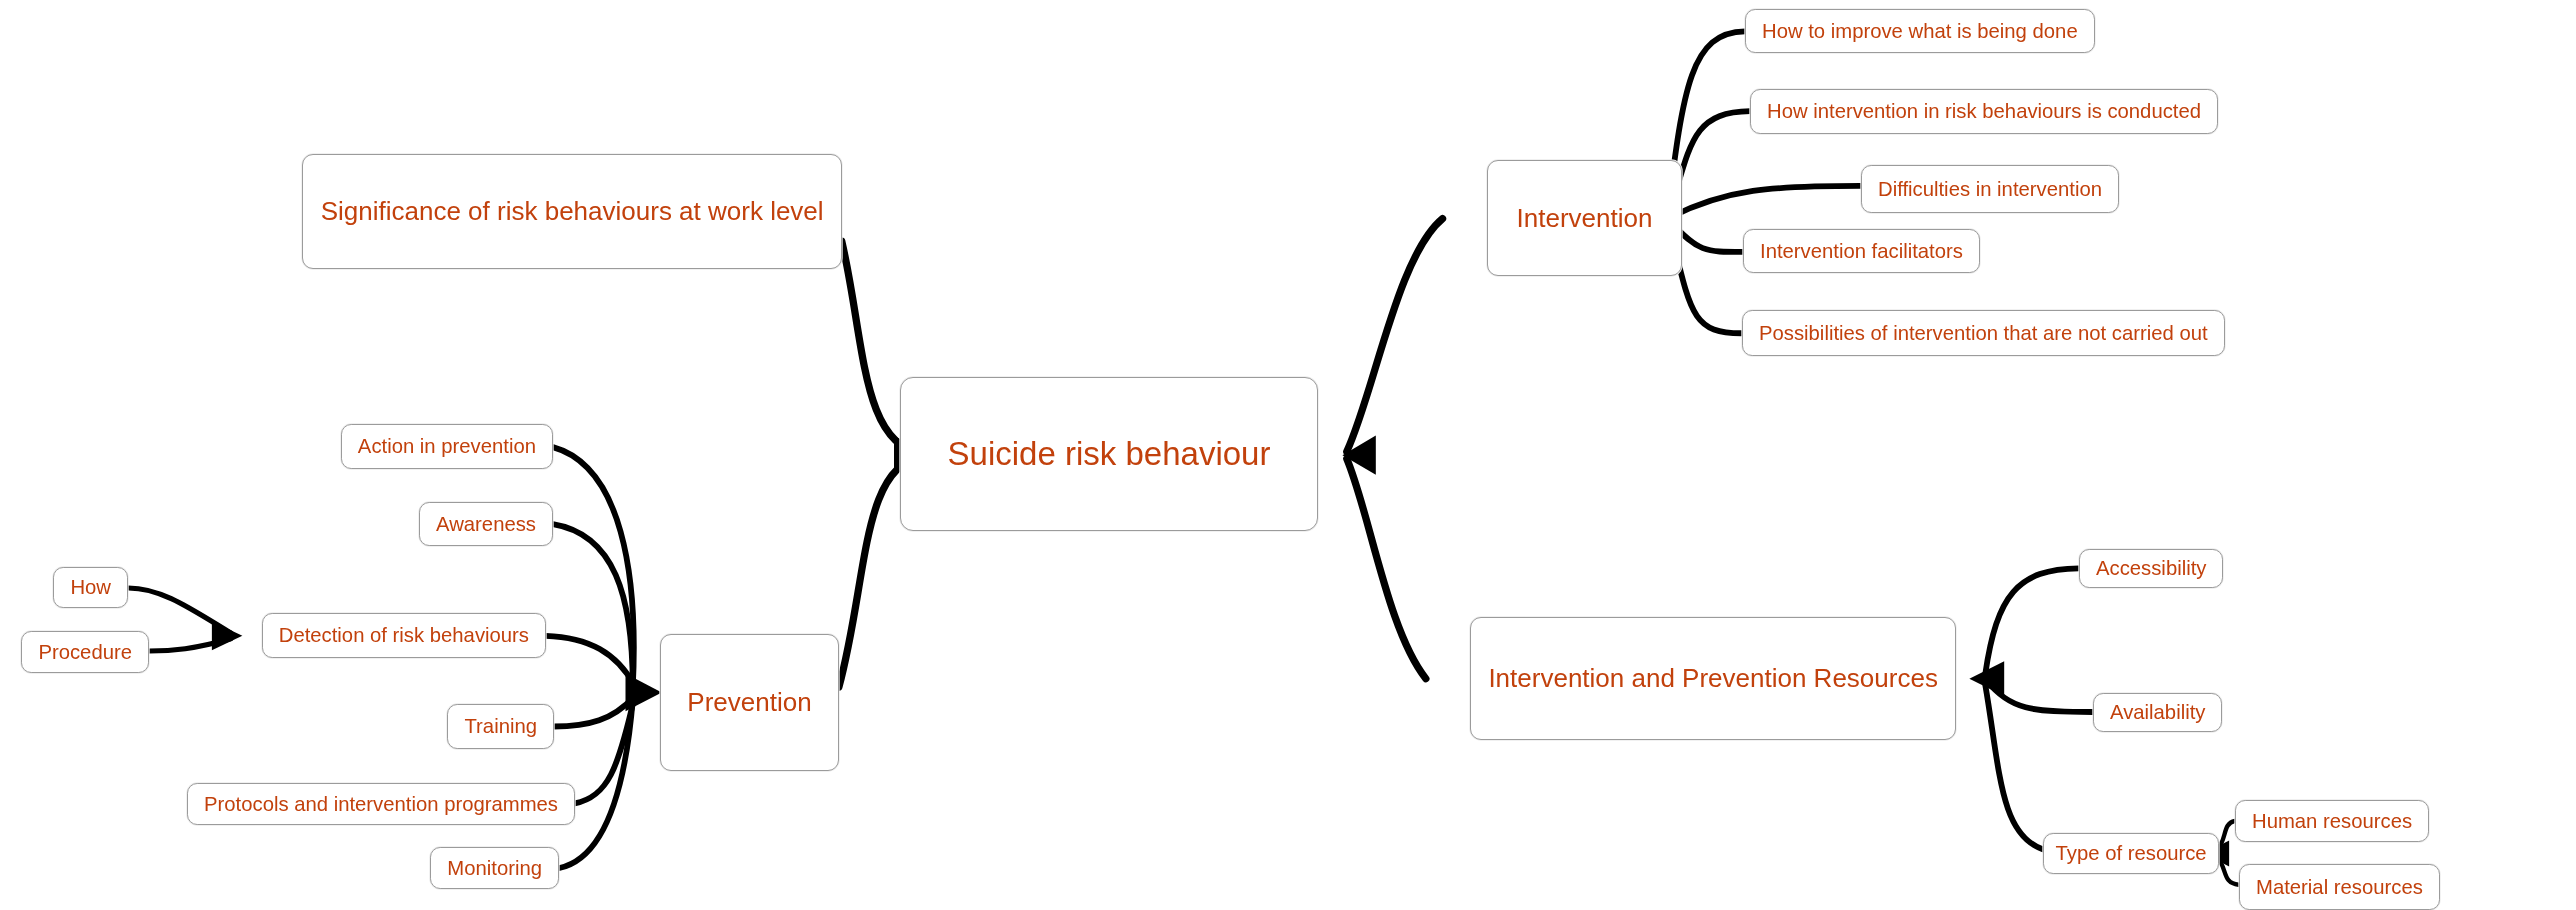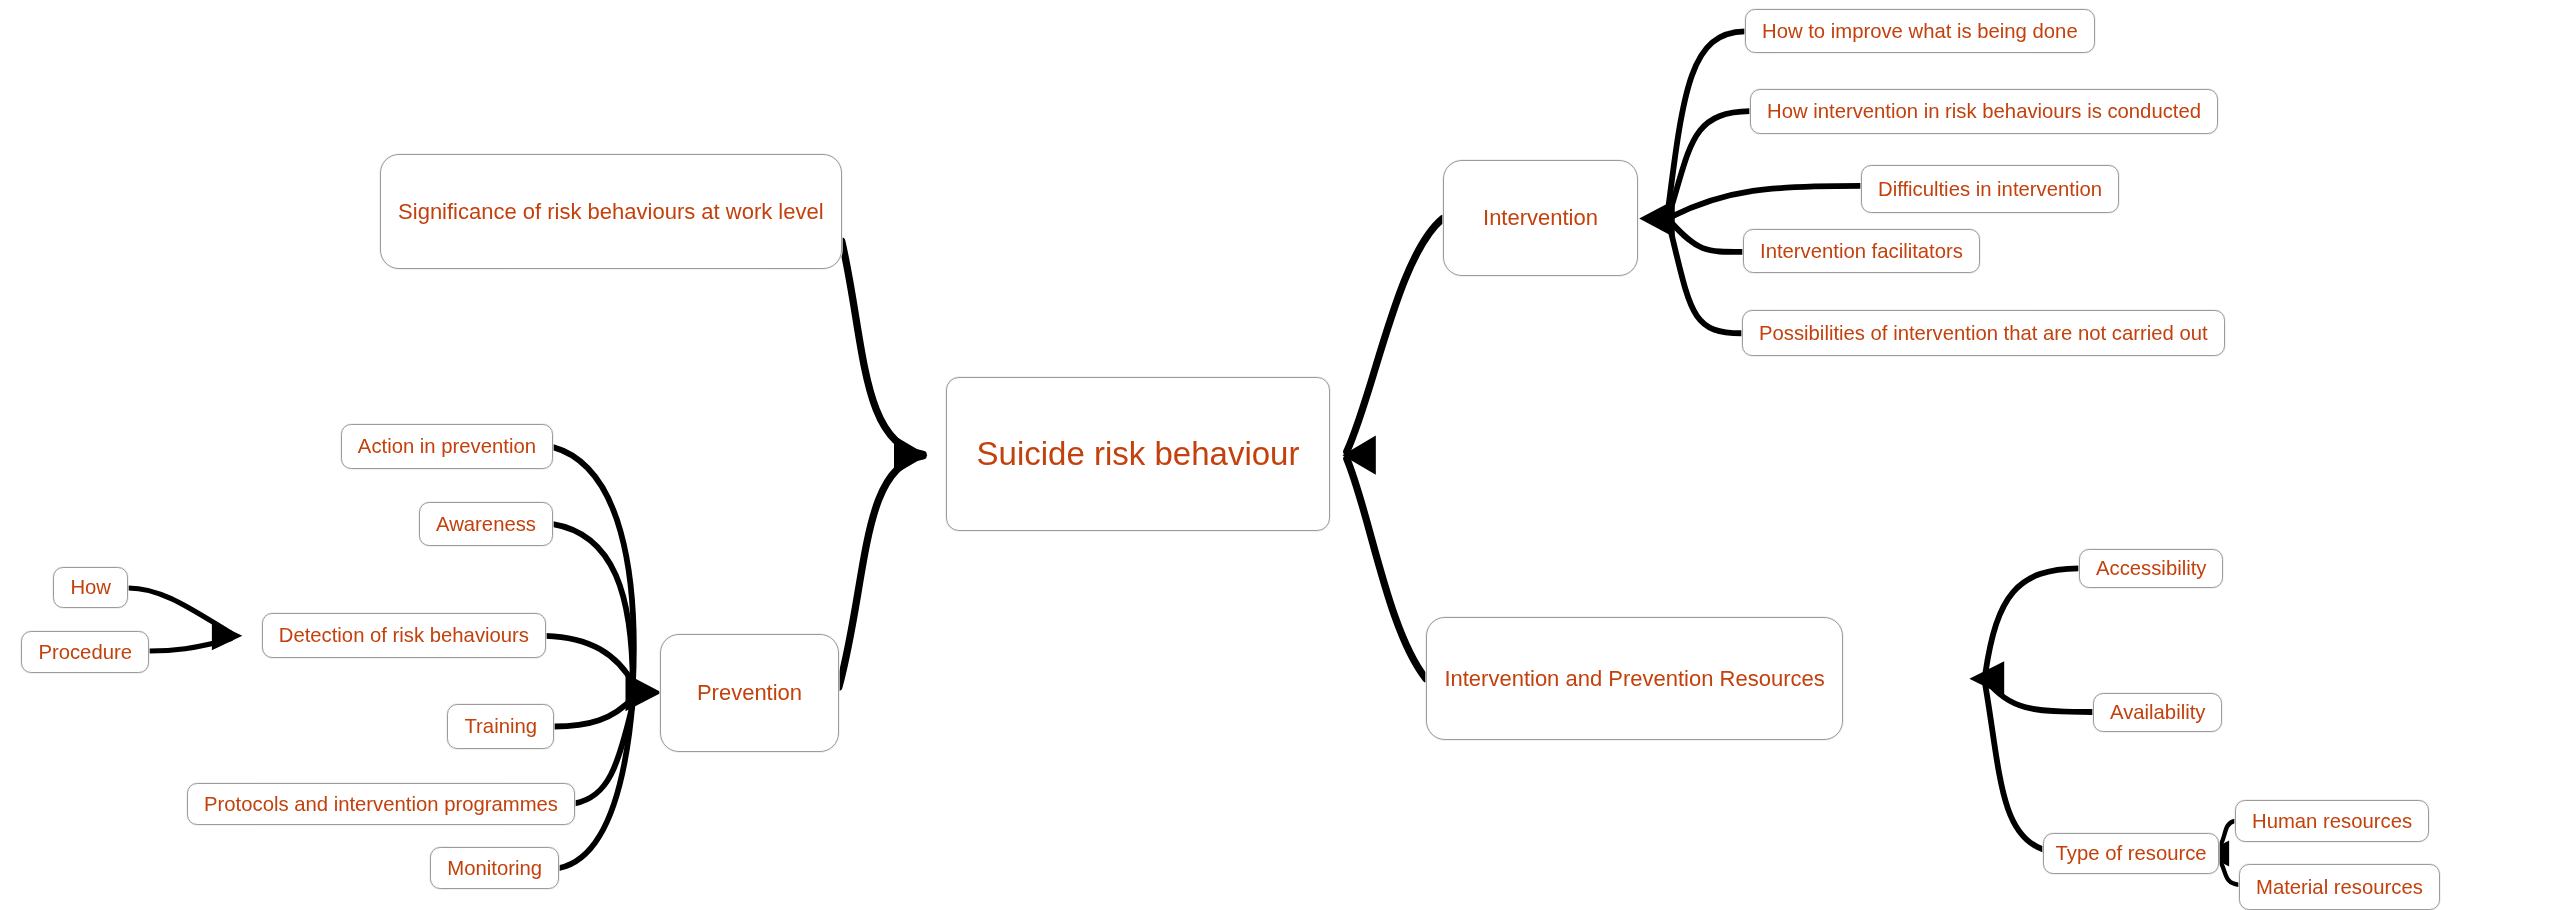--- a/index.html
+++ b/index.html
@@ -16,21 +16,21 @@
     display:flex;align-items:center;justify-content:center;
     white-space:nowrap;
     background:#ffffff;
     border:1.5px solid #9b9b9b;
     color:#c2410c;
     box-sizing:border-box;
     z-index:2;
     box-shadow:0 0 0 0.7px #ececec;
   }
   .leaf{height:44px;border-radius:10.2px;padding:0 16px;font-size:20.3px;}
-  .branch{border-radius:19px;padding:0 17.4px;font-size:22px;}
+  .branch{border-radius:11px;padding:0 17.4px;font-size:26px;margin-left:44px;}
   .center{border-radius:13px;font-size:33px;}
 </style>
 </head>
 <body>
 
 <div id="canvas">
 
   <svg id="wires" viewBox="0 0 3550 1255" xmlns="http://www.w3.org/2000/svg">
     <g stroke="#000000" fill="none" stroke-linecap="round">
 
@@ -66,27 +66,27 @@
       <polygon points="1278,627 1232,600 1232,654"></polygon>
       <polygon points="1850,627 1896,600 1896,654"></polygon>
       <polygon points="2259,301 2308,275 2308,327"></polygon>
       <polygon points="912,954 862,928 862,980"></polygon>
       <polygon points="334,876 292,856 292,896"></polygon>
       <polygon points="2714,935 2762,911 2762,959"></polygon>
       <polygon points="3037,1176 3072,1158 3072,1194"></polygon>
     </g>
   </svg>
 
-  <div class="node center" style="left:946px;top:377px;width:384px;height:154px;text-align:center;">Suicide risk behaviour</div>
+  <div class="node center" style="left:900px;top:377px;width:418px;height:154px;text-align:center;">Suicide risk behaviour</div>
 
   <div class="node branch" style="right:1734px;top:154px;height:115px;">Significance of risk behaviours at work level</div>
 
   <div class="node branch" style="left:1443px;top:160px;min-width:195px;height:116px;">Intervention</div>
 
-  <div class="node branch" style="right:1737px;top:634px;min-width:179px;height:118px;">Prevention</div>
+  <div class="node branch" style="right:1737px;top:634px;min-width:179px;height:137px;">Prevention</div>
 
   <div class="node branch" style="left:1426px;top:617px;height:123px;">Intervention and Prevention Resources</div>
 
   <div class="node leaf" style="left:1745px;top:9.4px;height:44px;">How to improve what is being done</div>
   <div class="node leaf" style="left:1750px;top:89px;height:45px;">How intervention in risk behaviours is conducted</div>
   <div class="node leaf" style="left:1861px;top:165px;height:48px;">Difficulties in intervention</div>
   <div class="node leaf" style="left:1743px;top:229px;height:44px;">Intervention facilitators</div>
   <div class="node leaf" style="left:1742px;top:310px;height:46px;">Possibilities of intervention that are not carried out</div>
 
   <div class="node leaf" style="right:2023px;top:424px;height:45px;">Action in prevention</div>

